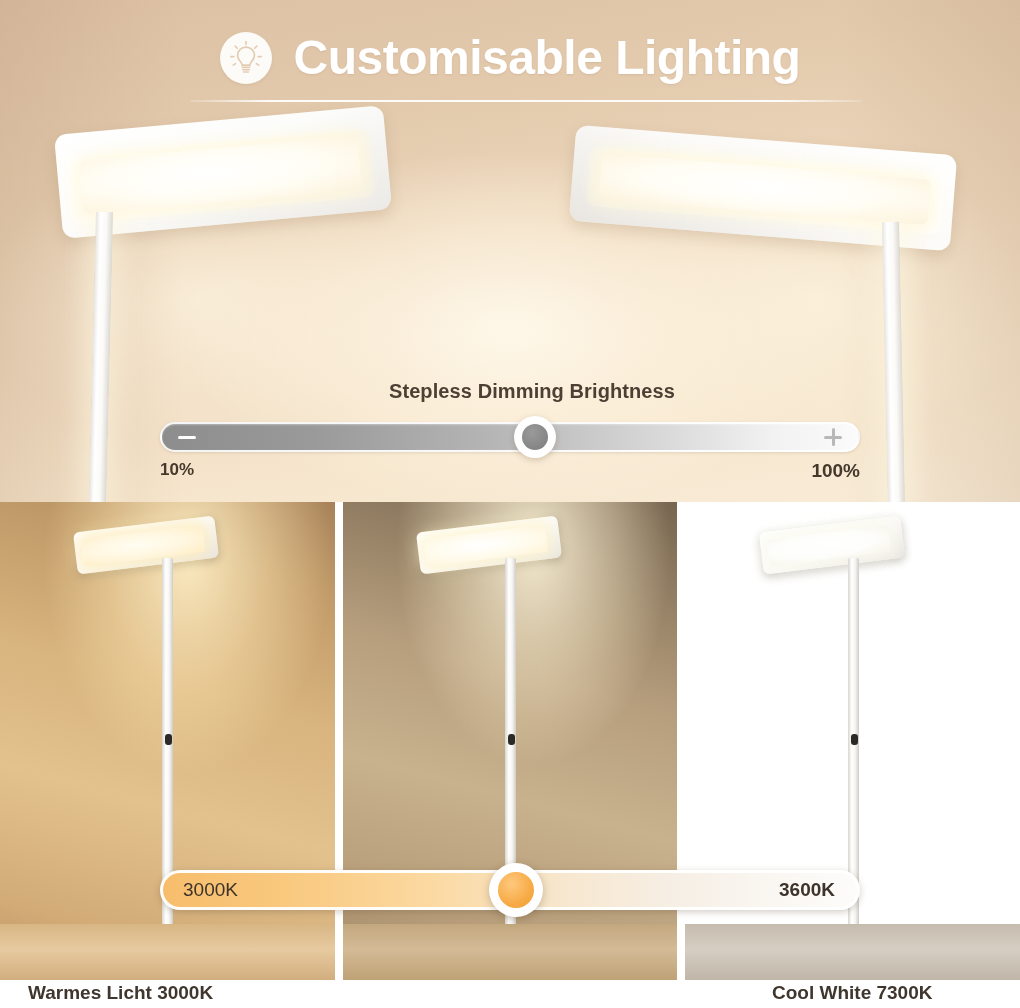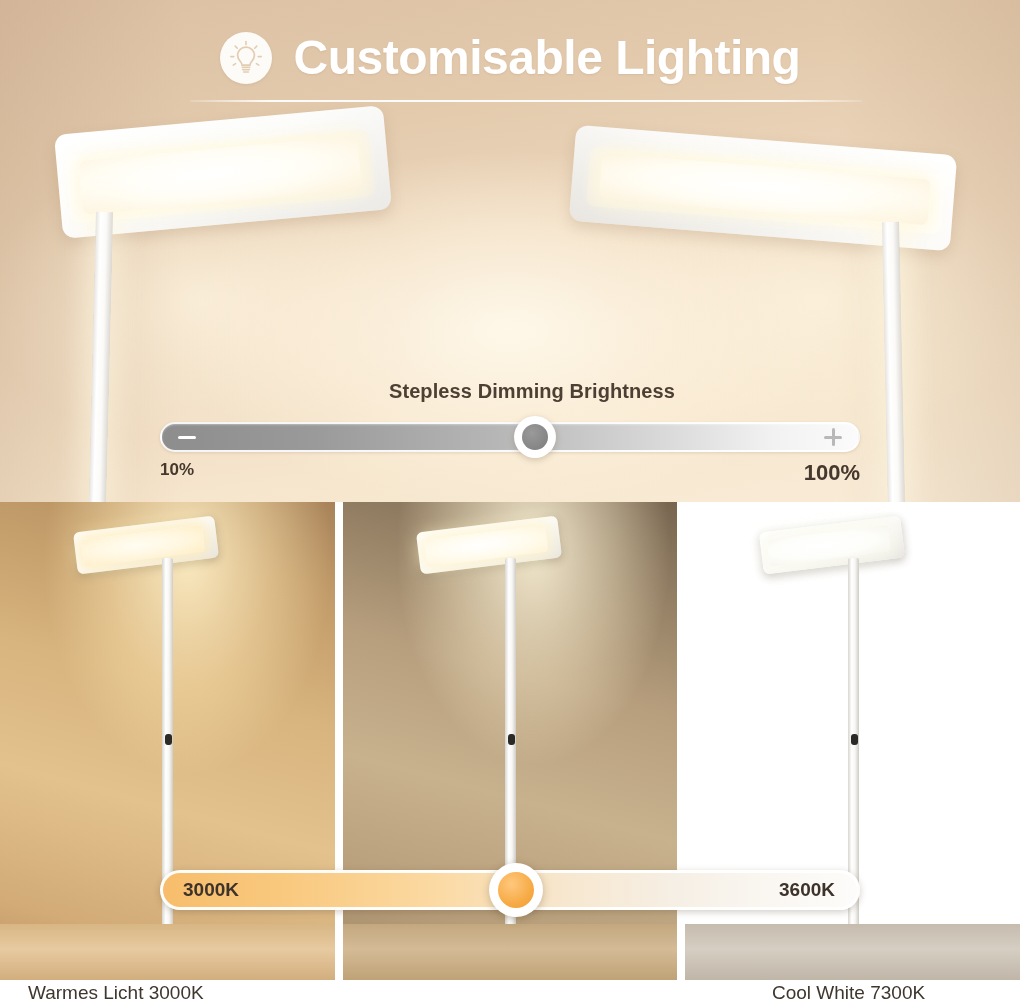--- a/index.html
+++ b/index.html
@@ -77,21 +77,21 @@
   .dim-sign i{ position:absolute; background:#fff; border-radius:2px; }
   .dim-sign .h{ left:0; top:7.5px; width:18px; height:3.5px; }
   .dim-sign.plus .h{ background:#b8b8b8; }
   .dim-sign .v{ left:7.5px; top:0; width:3.5px; height:18px; background:#b8b8b8; }
   #dim-thumb{ position:absolute; left:354px; top:-6px; width:42px; height:42px; border-radius:50%;
       background:#ffffff; box-shadow:0 2px 6px rgba(110,85,60,.28);
       display:flex; align-items:center; justify-content:center; }
   #dim-thumb::after{ content:""; width:26px; height:26px; border-radius:50%;
       background:radial-gradient(circle at 38% 34%, #9a9a9a 0%, #858585 70%, #7a7a7a 100%); }
   #dim-min{ position:absolute; left:160px; top:80px; font-size:17px; font-weight:700; color:#45382c; }
-  #dim-max{ position:absolute; right:160px; top:80px; font-size:22px; font-weight:700; color:#45382c; }
+  #dim-max{ position:absolute; right:160px; top:80px; font-size:19px; font-weight:700; color:#45382c; }
 
   
   #panels{ position:absolute; left:0; top:502px; width:1020px; height:478px;
            display:flex; gap:8px; background:#ffffff; }
   .panel{ position:relative; overflow:hidden; flex:1 1 0; }
   .panel .floor{ position:absolute; left:0; right:0; bottom:0; height:56px; }
 
   
   #panel-warm{ background:
       radial-gradient(ellipse 200px 300px at 56% 12%, rgba(255,240,200,.92) 0%, rgba(255,232,180,.42) 42%, rgba(255,228,170,0) 72%),
@@ -133,32 +133,32 @@
   #panel-cool .fl-head .lit{ background:radial-gradient(ellipse at 45% 45%,#ffffff 0%,#fdfdfa 55%,#f6f4ea 100%);
       box-shadow:0 0 16px 5px rgba(250,250,238,.88); }
 
   
   #temp-control{ position:absolute; left:160px; top:870px; width:700px; height:40px; }
   #temp-track{ position:absolute; inset:0; border-radius:20px;
       background:linear-gradient(90deg,#f7bd6c 0%,#f9c97f 18%,#fbdaa4 40%,#f7e7cf 58%,#f6efe5 74%,#faf7f2 88%,#fdfcfa 100%);
       border:3px solid rgba(255,255,255,.96);
       box-shadow:0 2px 7px rgba(90,70,45,.28); }
   #temp-left{ position:absolute; left:20px; top:50%; transform:translateY(-50%);
-      font-size:19px; font-weight:700; color:#3d332a; }
+      font-size:19px; font-weight:400; color:#3d332a; }
   #temp-right{ position:absolute; right:22px; top:50%; transform:translateY(-50%);
       font-size:19px; font-weight:700; color:#3d332a; }
   #temp-thumb{ position:absolute; left:329px; top:-7px; width:54px; height:54px; border-radius:50%;
       background:#ffffff; box-shadow:0 2px 8px rgba(90,70,45,.32);
       display:flex; align-items:center; justify-content:center; }
   #temp-thumb::after{ content:""; width:36px; height:36px; border-radius:50%;
       background:radial-gradient(circle at 38% 33%, #ffc87e 0%, #f7ab46 60%, #f09c31 100%); }
 
   
   #captions{ position:absolute; left:0; top:980px; width:1020px; height:28px; background:#ffffff; }
-  .caption{ position:absolute; top:2px; font-size:19px; font-weight:400; color:#3f362e; white-space:nowrap; }
+  .caption{ position:absolute; top:2px; font-size:19px; font-weight:700; color:#3f362e; white-space:nowrap; }
   #caption-warm{ left:28px; }
   #caption-cool{ left:772px; }
 </style>
 </head>
 <body>
 
 <div id="stage">
 
   <div id="hero">
     <div class="vig"></div>

